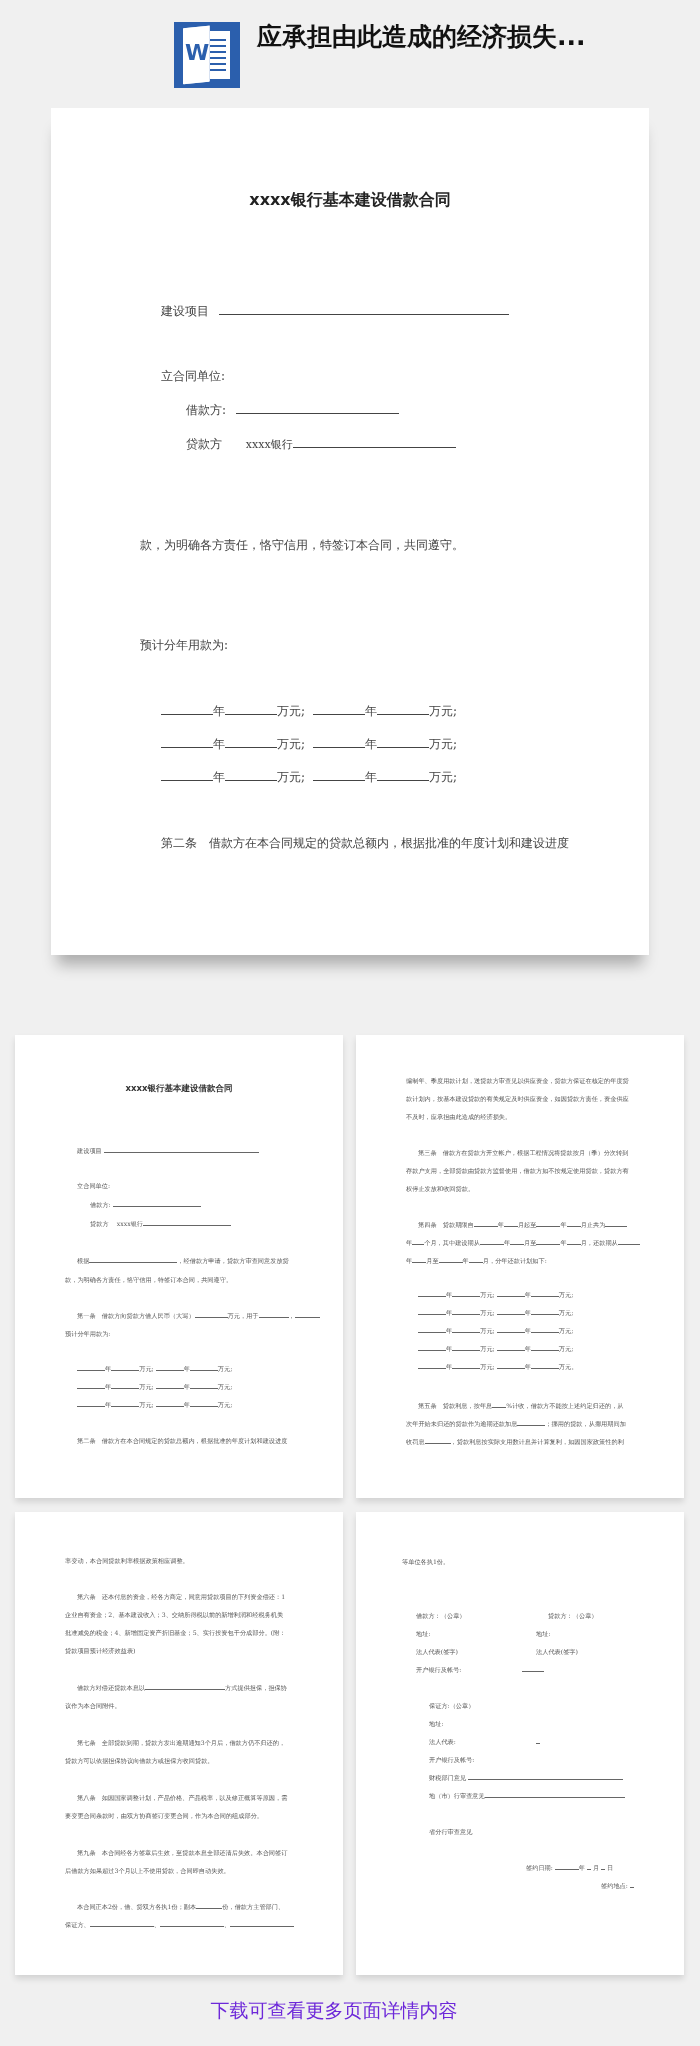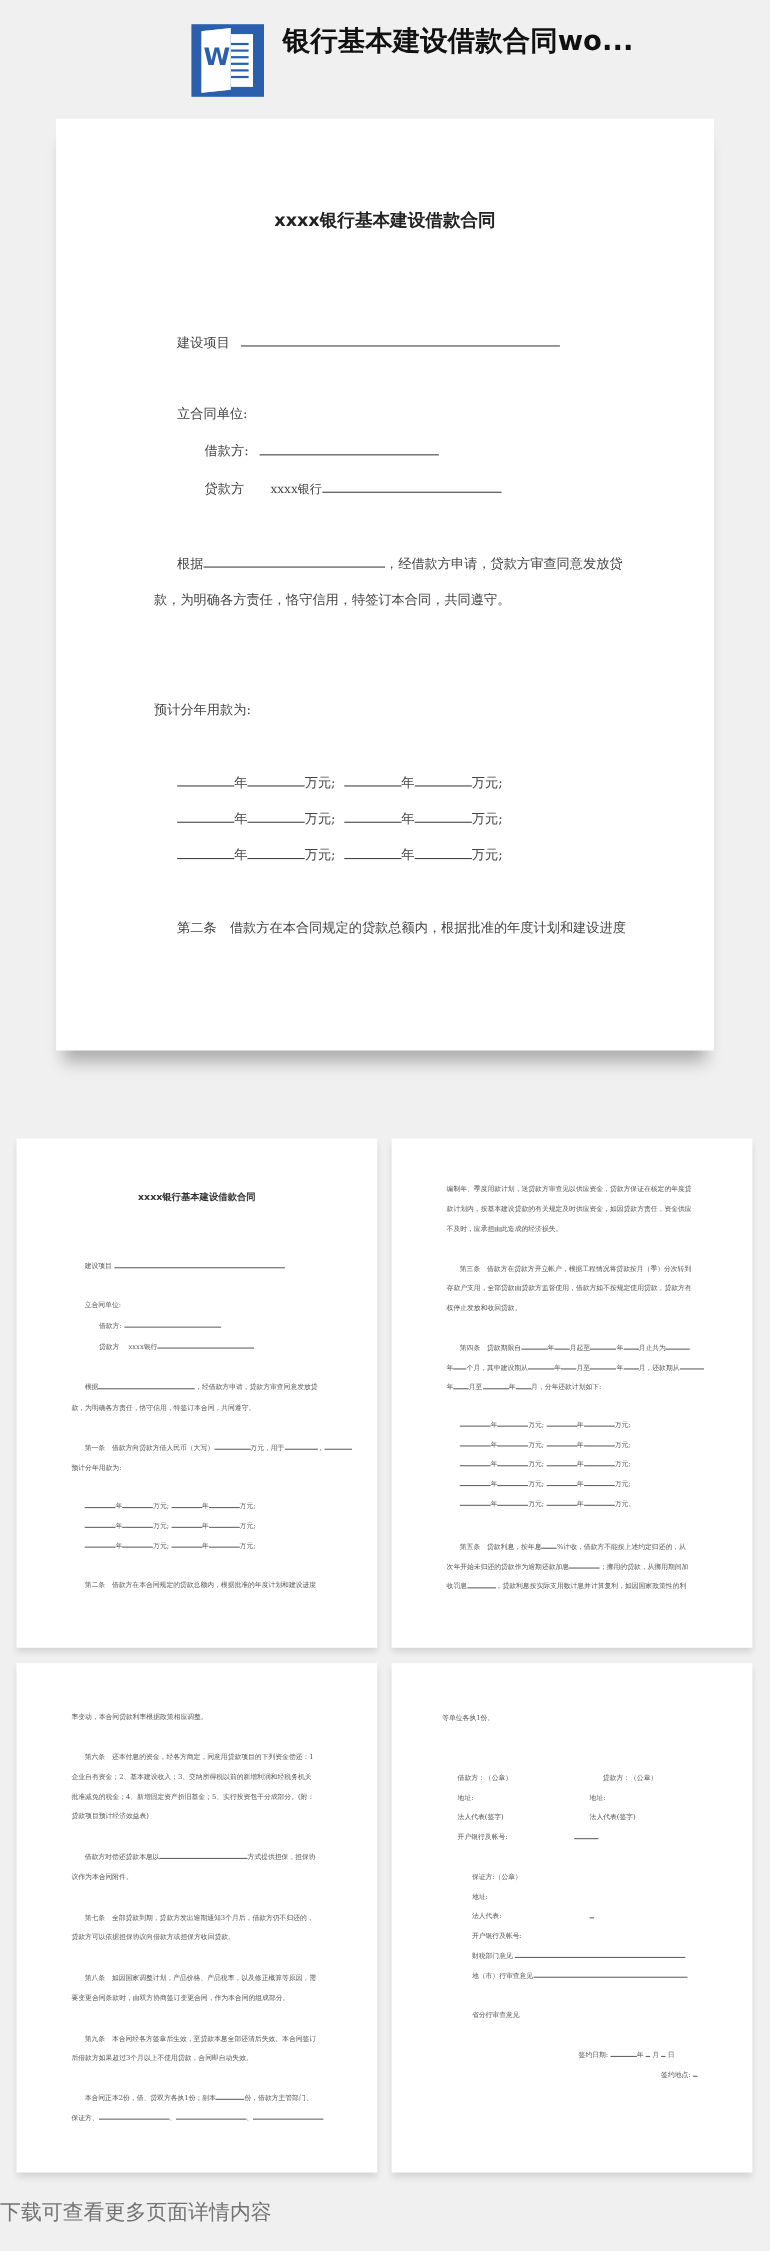--- a/index.html
+++ b/index.html
@@ -22,40 +22,40 @@
   .mp-title { position: absolute; left: 0; top: 82px; width: 100%; text-align: center; font-family: "DejaVu Sans", sans-serif; font-weight: bold; font-size: 16px; color: #222; }
   .line { position: absolute; font-size: 12px; color: #444; white-space: nowrap; }
   .u { display: inline-block; border-bottom: 1px solid #444; height: 12px; vertical-align: baseline; }
 
   
   .thumb { position: absolute; width: 328px; height: 463px; background: #fff; box-shadow: 0 4px 6px rgba(0,0,0,0.12); overflow: hidden; }
   .thumb .t { position: absolute; font-size: 6.2px; color: #555; white-space: nowrap; }
   .thumb .tt { position: absolute; left: 0; width: 100%; text-align: center; font-family: "DejaVu Sans", sans-serif; font-weight: bold; font-size: 8.5px; color: #333; }
   .thumb .u { height: 6px; border-bottom: 0.6px solid #666; }
 
-  .footer { position: absolute; left: 0; top: 1998px; width: 668px; font-family: "DejaVu Sans", sans-serif; font-size: 19px; color: #737373; }
+  .footer { position: absolute; left: 0; top: 1998px; width: 668px; text-align: center; font-family: "DejaVu Sans", sans-serif; font-size: 19px; color: #6d28d9; }
 </style>
 </head>
 <body>
 
 <div class="header">
   <div class="word-icon">
     <div class="doc"></div>
     <div class="lines">
         <i></i>
         <i></i>
         <i></i>
         <i></i>
         <i></i>
         <i></i>
       </div>
     <div class="page"></div>
     <div class="w">W</div>
   </div>
-  <div class="title">银行基本建设借款合同wo...</div>
+  <div class="title">应承担由此造成的经济损失...</div>
 </div>
 
 <div class="main-page">
   <div class="mp-title">xxxx银行基本建设借款合同</div>
 
   <div class="line" style="left:110px;top:195px;">
     <span>建设项目</span>
     <span class="u" style="width:290px;margin-left:6px;"></span>
   </div>
 
@@ -64,23 +64,20 @@
   <div class="line" style="left:135px;top:294px;">
     <span>借款方:</span>
     <span class="u" style="width:163px;margin-left:6px;"></span>
   </div>
 
   <div class="line" style="left:135px;top:328px;">
     <span>贷款方</span>
     <span style="margin-left:20px;font-size:11px;">xxxx银行</span><span class="u" style="width:163px;"></span>
   </div>
 
-  <div class="line" style="left:110px;top:396px;">
-    <span>根据</span><span class="u" style="width:165px;"></span><span>，经借款方申请，贷款方审查同意发放贷</span>
-  </div>
   <div class="line" style="left:89px;top:429px;">款，为明确各方责任，恪守信用，特签订本合同，共同遵守。</div>
 
   <div class="line" style="left:89px;top:529px;">预计分年用款为:</div>
 
   <div class="line" style="left:110px;top:595px;">
     <span class="u" style="width:52px;"></span><span>年</span><span class="u" style="width:52px;"></span><span>万元;</span>
     <span class="u" style="width:52px;margin-left:4px;"></span><span>年</span><span class="u" style="width:52px;"></span><span>万元;</span>
   </div>
   <div class="line" style="left:110px;top:628px;">
     <span class="u" style="width:52px;"></span><span>年</span><span class="u" style="width:52px;"></span><span>万元;</span>

